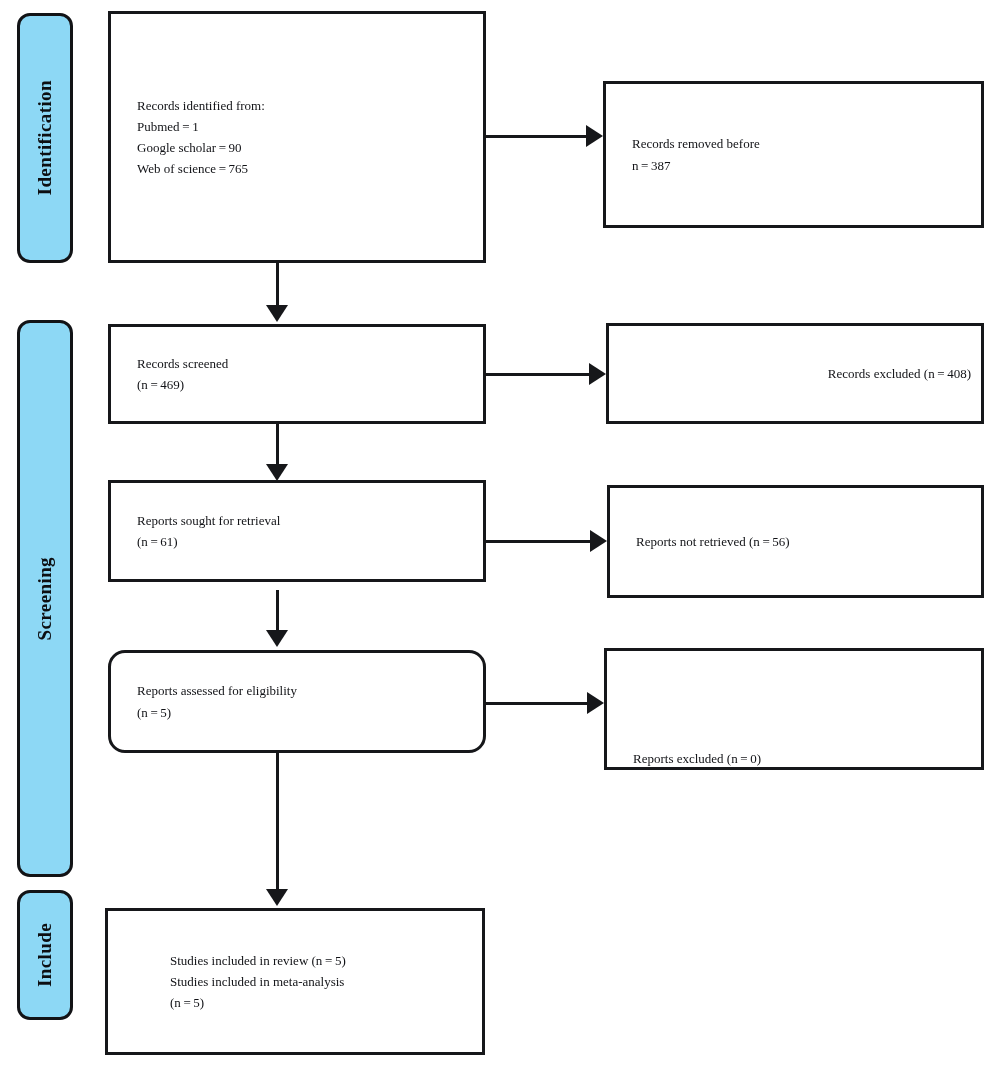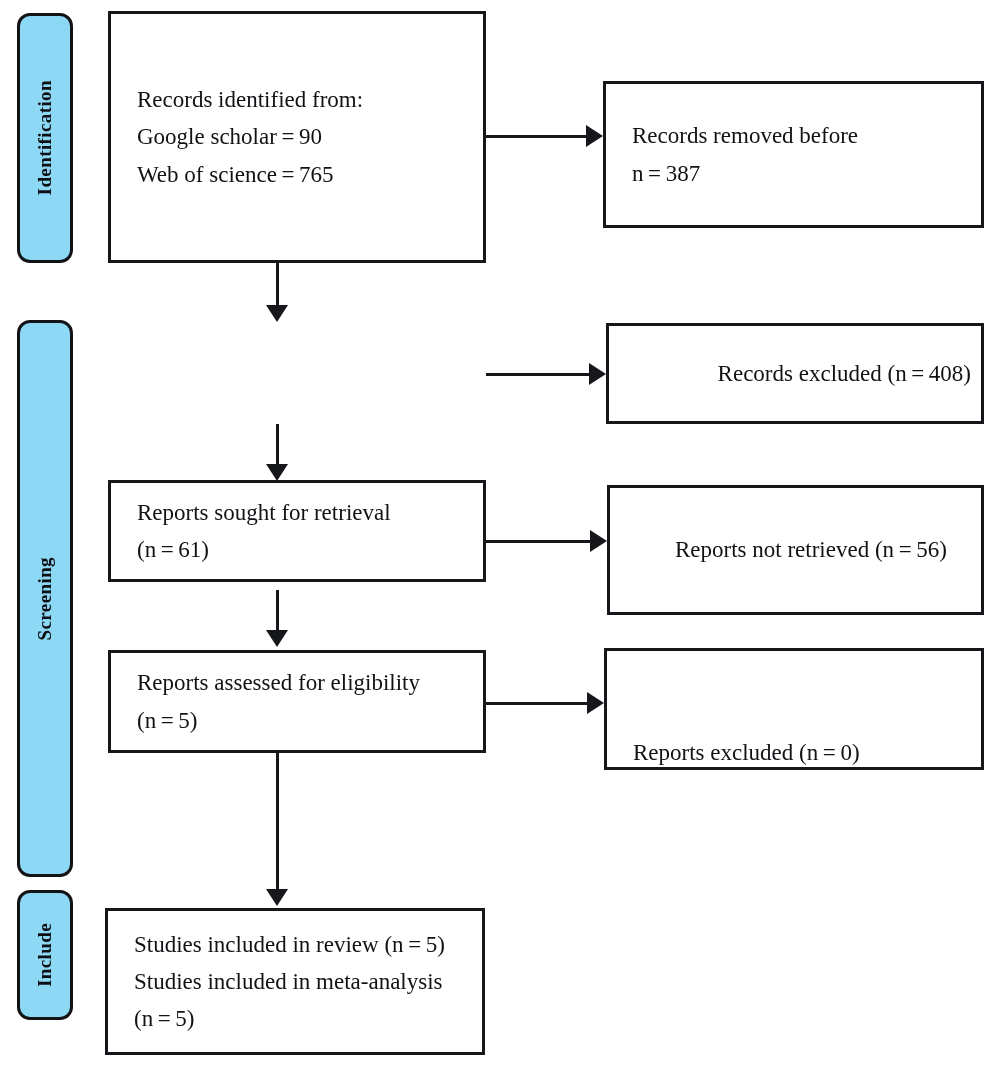--- a/index.html
+++ b/index.html
@@ -41,21 +41,21 @@
   .flow-box {
     position: absolute;
     box-sizing: border-box;
     border: 3px solid #16171a;
     background: #ffffff;
     display: flex;
     flex-direction: column;
     justify-content: center;
   }
   .flow-box .line {
-    font-size: 23px;
+    font-size: 13px;
     line-height: 1.62;
     padding-left: 26px;
     padding-right: 10px;
     white-space: nowrap;
     color: #111216;
   }
   .flow-box.single .line {
     line-height: 1.2;
   }
 
@@ -99,75 +99,80 @@
   <div class="stage-pill" style="left:17px; top:320px; width:56px; height:557px; background:#8DD8F5;">
     <span class="stage-label">Screening</span>
   </div>
 
   <div class="stage-pill" style="left:17px; top:890px; width:56px; height:130px; background:#8DD8F5;">
     <span class="stage-label">Include</span>
   </div>
 
   <div class="flow-box" style="left:108px; top:11px; width:378px; height:252px;">
     <div class="line">Records identified from:</div>
+    <div class="line">Pubmed = 1</div>
     <div class="line">Google scholar = 90</div>
     <div class="line">Web of science = 765</div>
   </div>
 
   <div class="flow-box" style="left:603px; top:63px; width:381px; height:147px;margin-top:18px;">
     <div class="line">Records removed before</div>
     <div class="line">n = 387</div>
   </div>
 
   <div class="conn-h" style="left:486px; top:135px; width:101px;"></div>
   <div class="arrow-right" style="left:586px; top:125px;"></div>
 
   <div class="conn-v" style="left:276px; top:263px; height:44px;"></div>
   <div class="arrow-down" style="left:266px; top:305px;"></div>
 
+  <div class="flow-box" style="left:108px; top:324px; width:378px; height:100px;">
+    <div class="line">Records screened</div>
+    <div class="line">(n = 469)</div>
+  </div>
 
   <div class="flow-box single" style="left:606px; top:323px; width:378px; height:101px;align-items:flex-end;">
     <div class="line">Records excluded (n = 408)</div>
   </div>
 
   <div class="conn-h" style="left:486px; top:373px; width:104px;"></div>
   <div class="arrow-right" style="left:589px; top:363px;"></div>
 
   <div class="conn-v" style="left:276px; top:424px; height:42px;"></div>
   <div class="arrow-down" style="left:266px; top:464px;"></div>
 
   <div class="flow-box" style="left:108px; top:480px; width:378px; height:102px;">
     <div class="line">Reports sought for retrieval</div>
     <div class="line">(n = 61)</div>
   </div>
 
-  <div class="flow-box single" style="left:607px; top:485px; width:377px; height:130px;padding-left:39px;">
+  <div class="flow-box single" style="left:607px; top:485px; width:377px; height:113px;">
     <div class="line">Reports not retrieved (n = 56)</div>
   </div>
 
   <div class="conn-h" style="left:486px; top:540px; width:105px;"></div>
   <div class="arrow-right" style="left:590px; top:530px;"></div>
 
   <div class="conn-v" style="left:276px; top:590px; height:42px;"></div>
   <div class="arrow-down" style="left:266px; top:630px;"></div>
 
-  <div class="flow-box" style="left:108px; top:650px; width:378px; height:103px;">
+  <div class="flow-box" style="left:108px; top:650px; width:378px; height:103px;border-radius:17px;">
     <div class="line">Reports assessed for eligibility</div>
     <div class="line">(n = 5)</div>
   </div>
 
   <div class="flow-box single" style="left:604px; top:648px; width:380px; height:122px;justify-content:flex-end;">
     <div class="line">Reports excluded (n = 0)</div>
   </div>
 
   <div class="conn-h" style="left:486px; top:702px; width:102px;"></div>
   <div class="arrow-right" style="left:587px; top:692px;"></div>
 
   <div class="conn-v" style="left:276px; top:753px; height:138px;"></div>
   <div class="arrow-down" style="left:266px; top:889px;"></div>
 
-  <div class="flow-box" style="left:105px; top:908px; width:380px; height:147px;">
+  <div class="flow-box" style="left:105px; top:908px; width:380px; height:147px;padding-left:36px;">
     <div class="line">Studies included in review (n = 5)</div>
     <div class="line">Studies included in meta-analysis</div>
     <div class="line">(n = 5)</div>
   </div>
 
 </div>
 
 </body></html>

